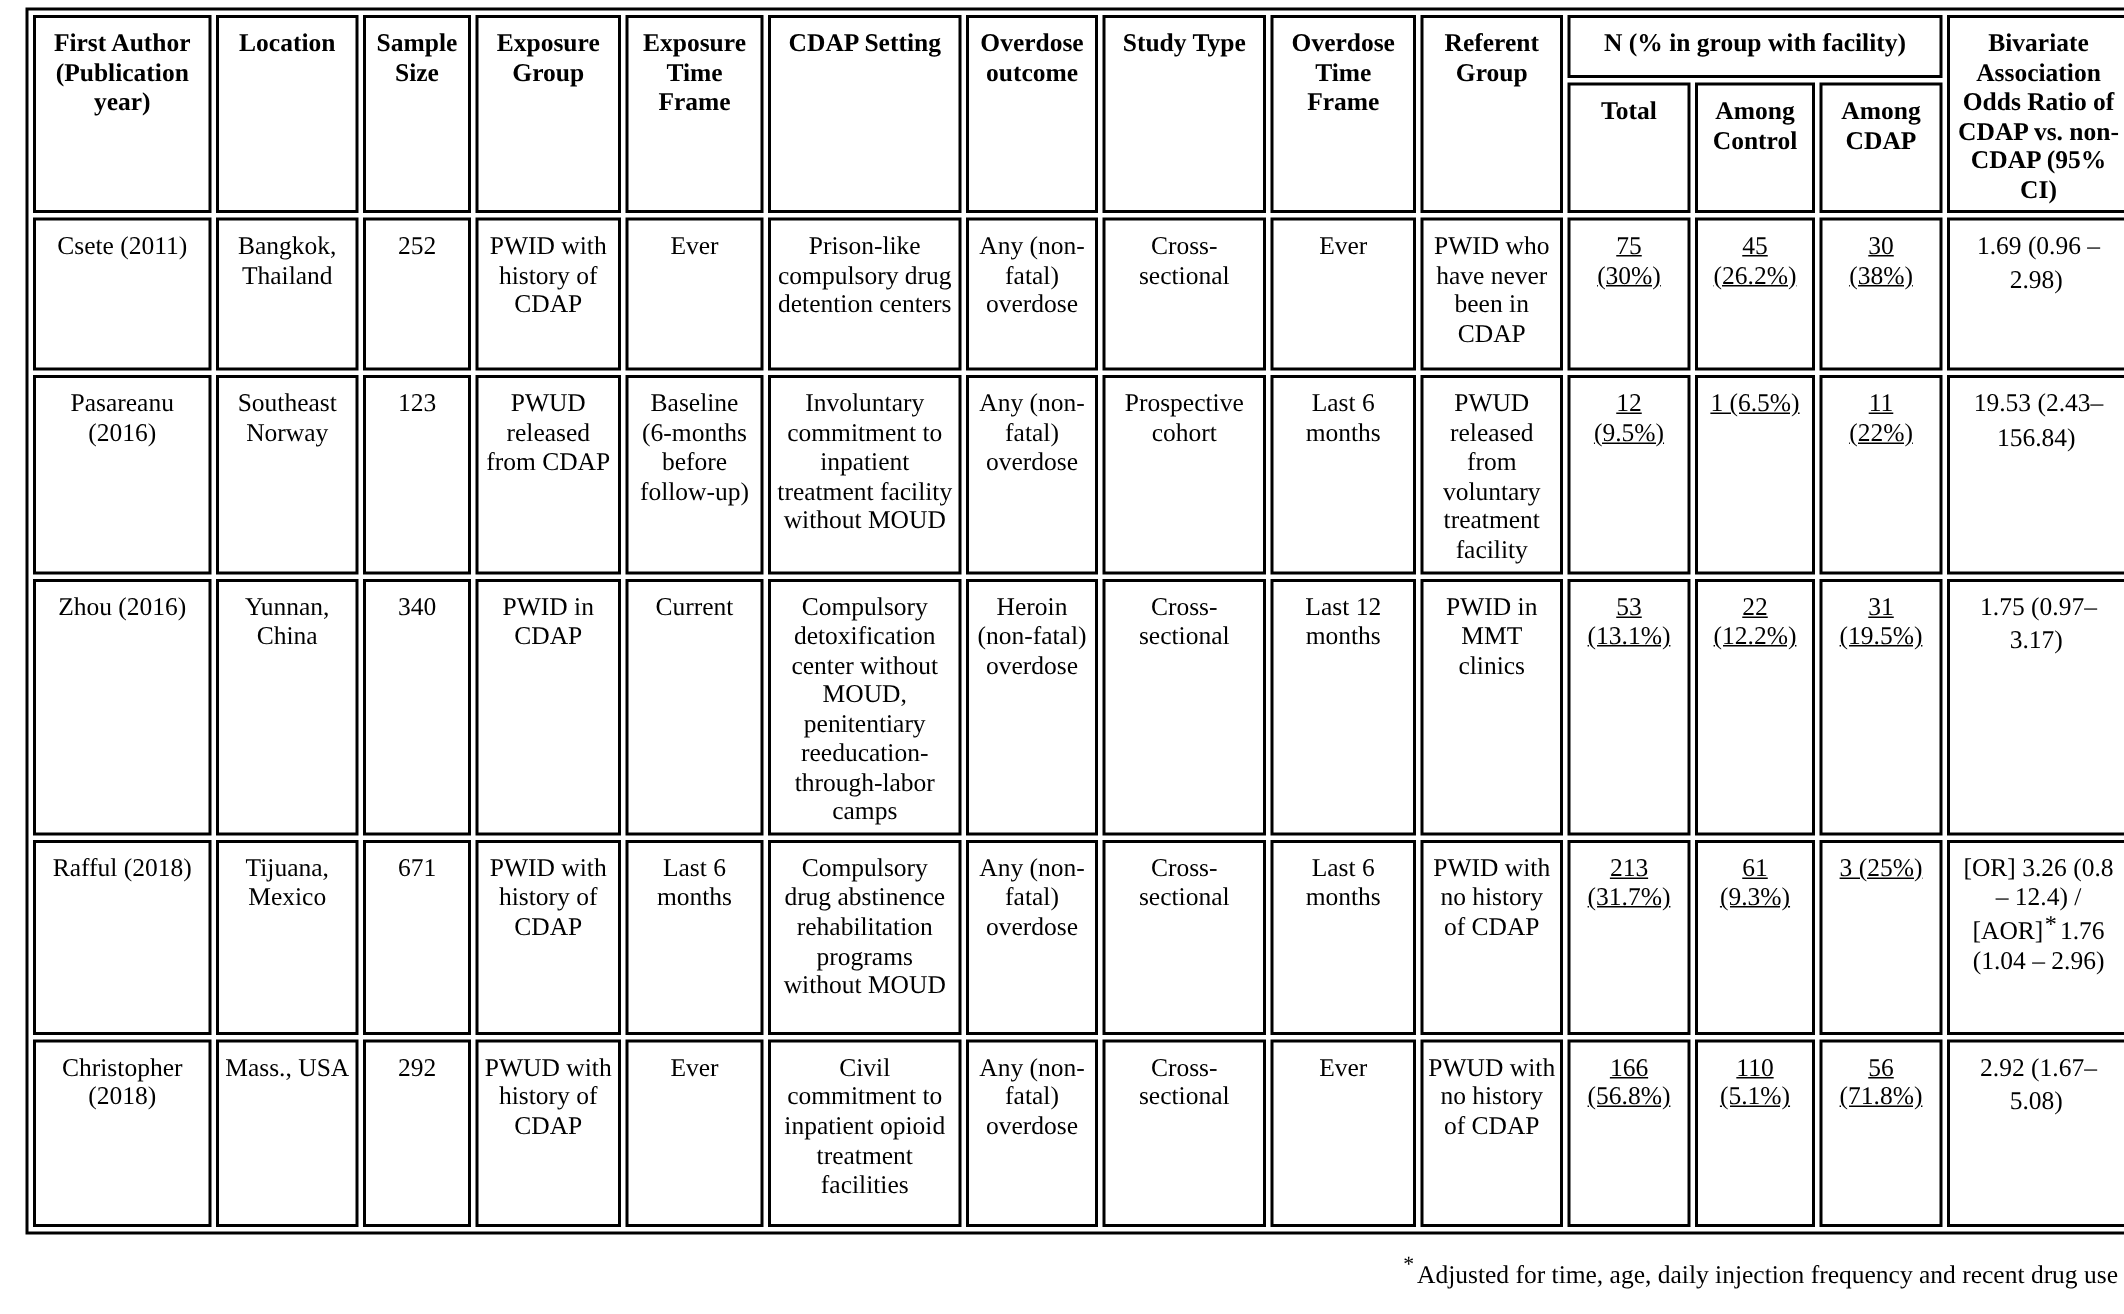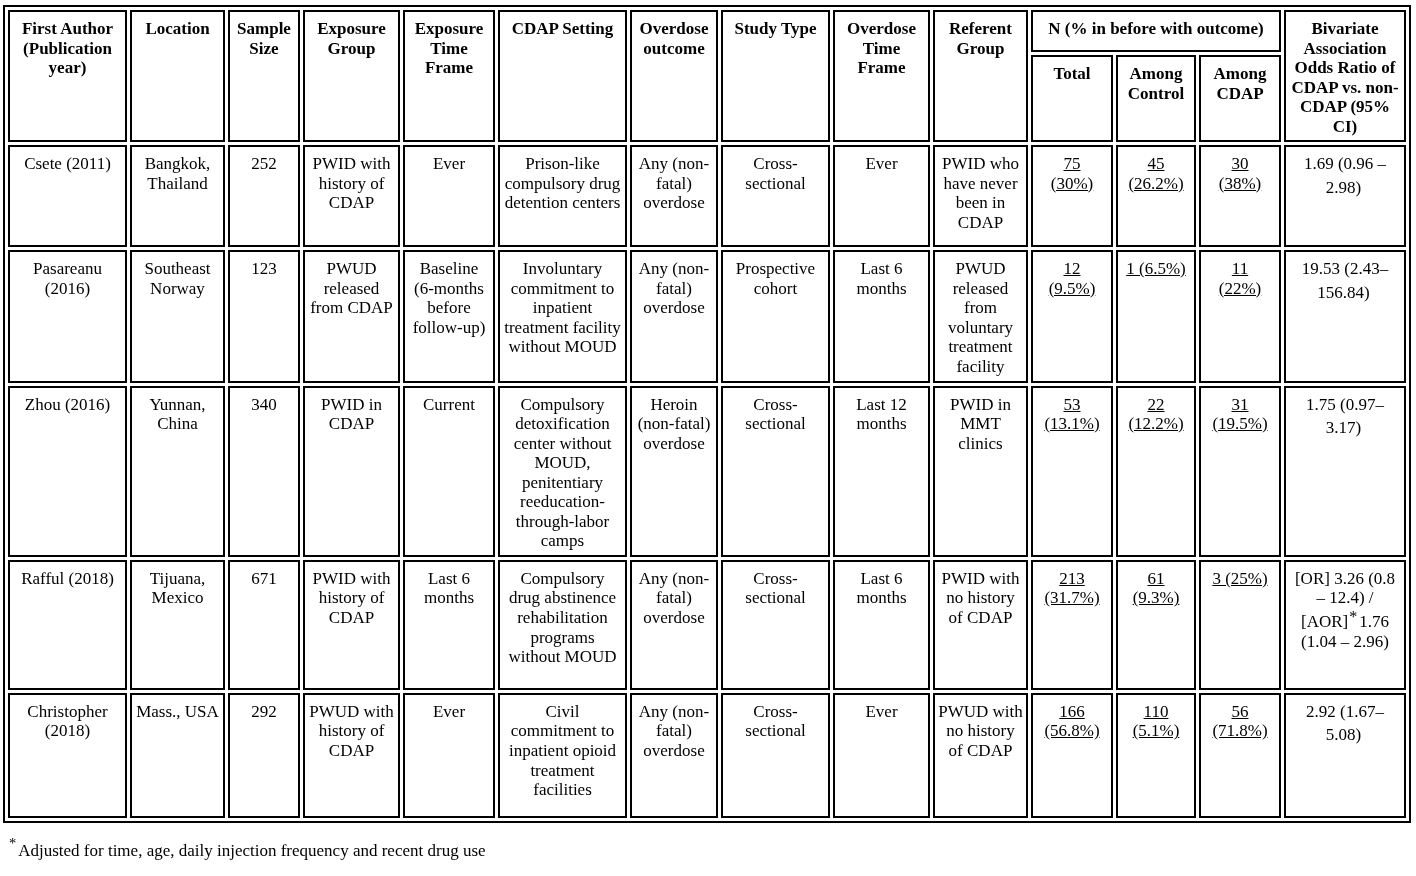--- a/index.html
+++ b/index.html
@@ -8,21 +8,21 @@
     font-family: "Liberation Serif", "DejaVu Serif", serif;
     color: #000000;
     width: 1416px;
     height: 876px;
     overflow: hidden;
   }
   .page {
     box-sizing: border-box;
     width: 1416px;
     height: 876px;
-    padding: 5px 4px 0 3px;
+    padding: 5px 4px 0 17px;
     background: #ffffff;
   }
   table.studies {
     border-collapse: separate;
     border-spacing: 3px;
     border: 2px solid #000;
     table-layout: fixed;
     width: 1408px;
     background: #fff;
   }
@@ -47,20 +47,21 @@
   tr.r3 { height: 130px; }
   tr.r4 { height: 125px; }
   .odds-star {
     vertical-align: 5px;
     font-size: 0.95em;
     margin: 0 2px 0 1px;
   }
   .footnote-adjusted {
     margin: 12px 0 0 6px;
     font-size: 17px;
+    text-align: right;
   }
   .fn-star {
     display: inline-block;
     vertical-align: 8px;
     font-size: 0.85em;
     margin-right: 2px;
   }
 </style>
 </head>
 <body>
@@ -89,21 +90,21 @@
         <th rowspan="2">First Author (Publication year)</th>
         <th rowspan="2">Location</th>
         <th rowspan="2">Sample Size</th>
         <th rowspan="2">Exposure Group</th>
         <th rowspan="2">Exposure Time Frame</th>
         <th rowspan="2">CDAP Setting</th>
         <th rowspan="2">Overdose outcome</th>
         <th rowspan="2">Study Type</th>
         <th rowspan="2">Overdose Time Frame</th>
         <th rowspan="2">Referent Group</th>
-        <th colspan="3">N (% in before with outcome)</th>
+        <th colspan="3">N (% in group with facility)</th>
         <th rowspan="2">Bivariate Association Odds Ratio of CDAP vs. non- CDAP (95% CI)</th>
       </tr>
       <tr class="hrow2">
         <th>Total</th>
         <th>Among Control</th>
         <th>Among CDAP</th>
       </tr>
     </thead>
     <tbody>
 

